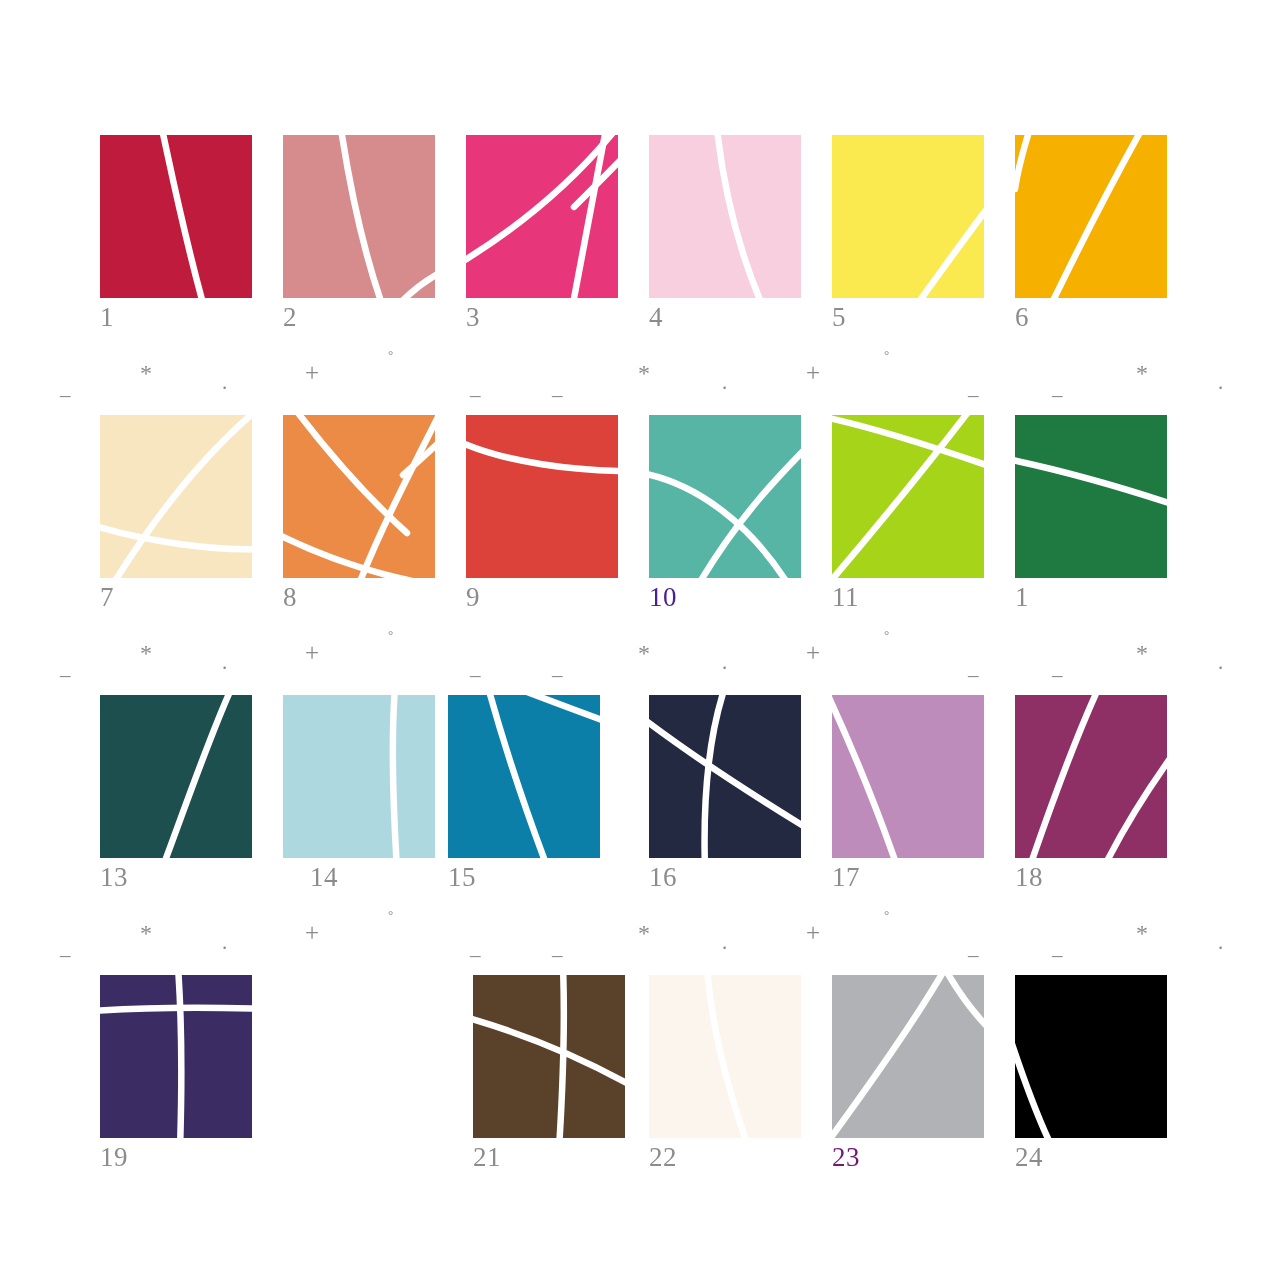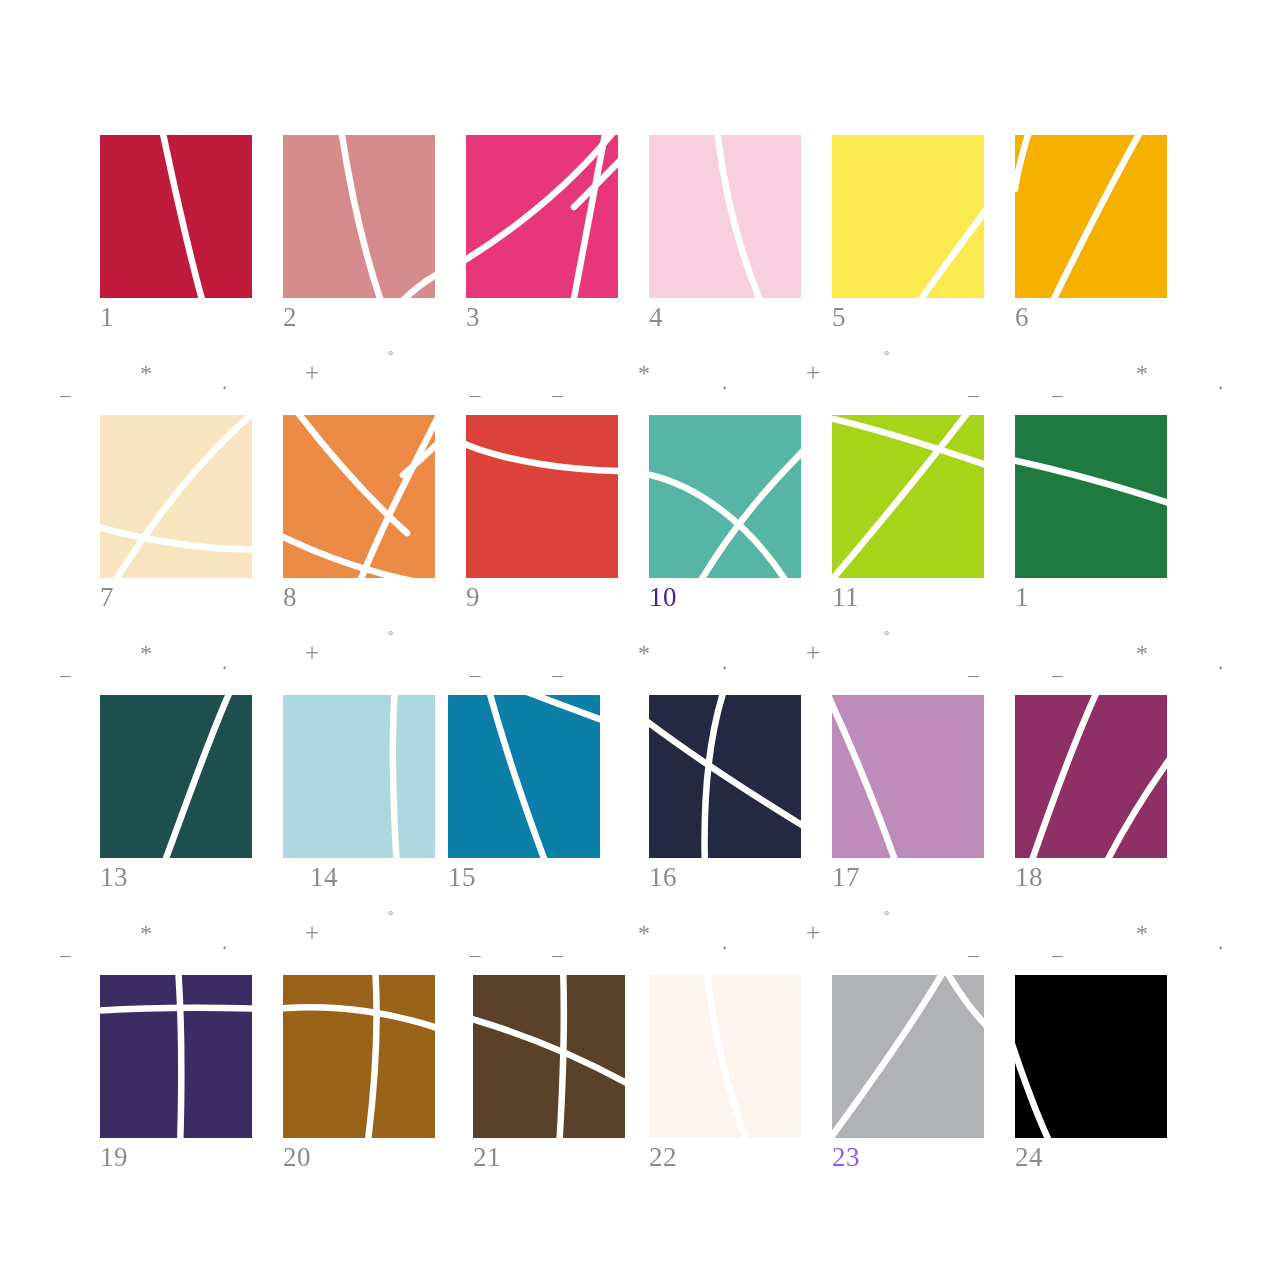--- a/index.html
+++ b/index.html
@@ -234,29 +234,20 @@
       </div>
       <div class="swatch-cell" style="left: 100px; top: 975px;">
         <div class="swatch-box" title="dark-violet" style="background: rgb(59, 45, 100);">
           <svg viewBox="0 0 152 163">
             <path d="M78,-8 C82,48 82,112 80,174" fill="none" stroke="#ffffff" stroke-width="6.5" stroke-linecap="round"></path>
             <path d="M-8,36 C50,32 112,32 168,34" fill="none" stroke="#ffffff" stroke-width="6.5" stroke-linecap="round"></path>
           </svg>
         </div>
         <div class="swatch-label" style="color: rgb(140, 140, 140);">19</div>
       </div>
-      <div class="swatch-cell" style="left: 283px; top: 975px;">
-        <div class="swatch-box" title="ochre-brown" style="background: rgb(153, 100, 26);">
-          <svg viewBox="0 0 152 163">
-            <path d="M92,-8 C96,48 92,112 84,174" fill="none" stroke="#ffffff" stroke-width="6.5" stroke-linecap="round"></path>
-            <path d="M-8,34 C52,28 116,38 168,58" fill="none" stroke="#ffffff" stroke-width="6.5" stroke-linecap="round"></path>
-          </svg>
-        </div>
-        <div class="swatch-label" style="color: rgb(140, 140, 140);">20</div>
-      </div>
       <div class="swatch-cell" style="left: 473px; top: 975px;">
         <div class="swatch-box" title="dark-brown" style="background: rgb(90, 65, 42);">
           <svg viewBox="0 0 152 163">
             <path d="M90,-8 C92,44 90,110 86,174" fill="none" stroke="#ffffff" stroke-width="6.5" stroke-linecap="round"></path>
             <path d="M-8,42 C48,58 112,84 168,116" fill="none" stroke="#ffffff" stroke-width="6.5" stroke-linecap="round"></path>
           </svg>
         </div>
         <div class="swatch-label" style="color: rgb(140, 140, 140);">21</div>
       </div>
       <div class="swatch-cell" style="left: 649px; top: 975px;">
@@ -267,21 +258,21 @@
         </div>
         <div class="swatch-label" style="color: rgb(140, 140, 140);">22</div>
       </div>
       <div class="swatch-cell" style="left: 832px; top: 975px;">
         <div class="swatch-box" title="silver-gray" style="background: rgb(177, 178, 181);">
           <svg viewBox="0 0 152 163">
             <path d="M-8,172 C36,112 82,48 114,-8" fill="none" stroke="#ffffff" stroke-width="6.5" stroke-linecap="round"></path>
             <path d="M112,-8 C130,24 148,46 166,62" fill="none" stroke="#ffffff" stroke-width="6.5" stroke-linecap="round"></path>
           </svg>
         </div>
-        <div class="swatch-label" style="color: #8b5cf6;">23</div>
+        <div class="swatch-label" style="color: #701a75;">23</div>
       </div>
       <div class="swatch-cell" style="left: 1015px; top: 975px;">
         <div class="swatch-box" title="black" style="background: rgb(0, 0, 0);">
           <svg viewBox="0 0 152 163">
             <path d="M-4,66 C10,108 24,146 38,174" fill="none" stroke="#ffffff" stroke-width="6.5" stroke-linecap="round"></path>
           </svg>
         </div>
         <div class="swatch-label" style="color: rgb(140, 140, 140);">24</div>
       </div>
     </div>

